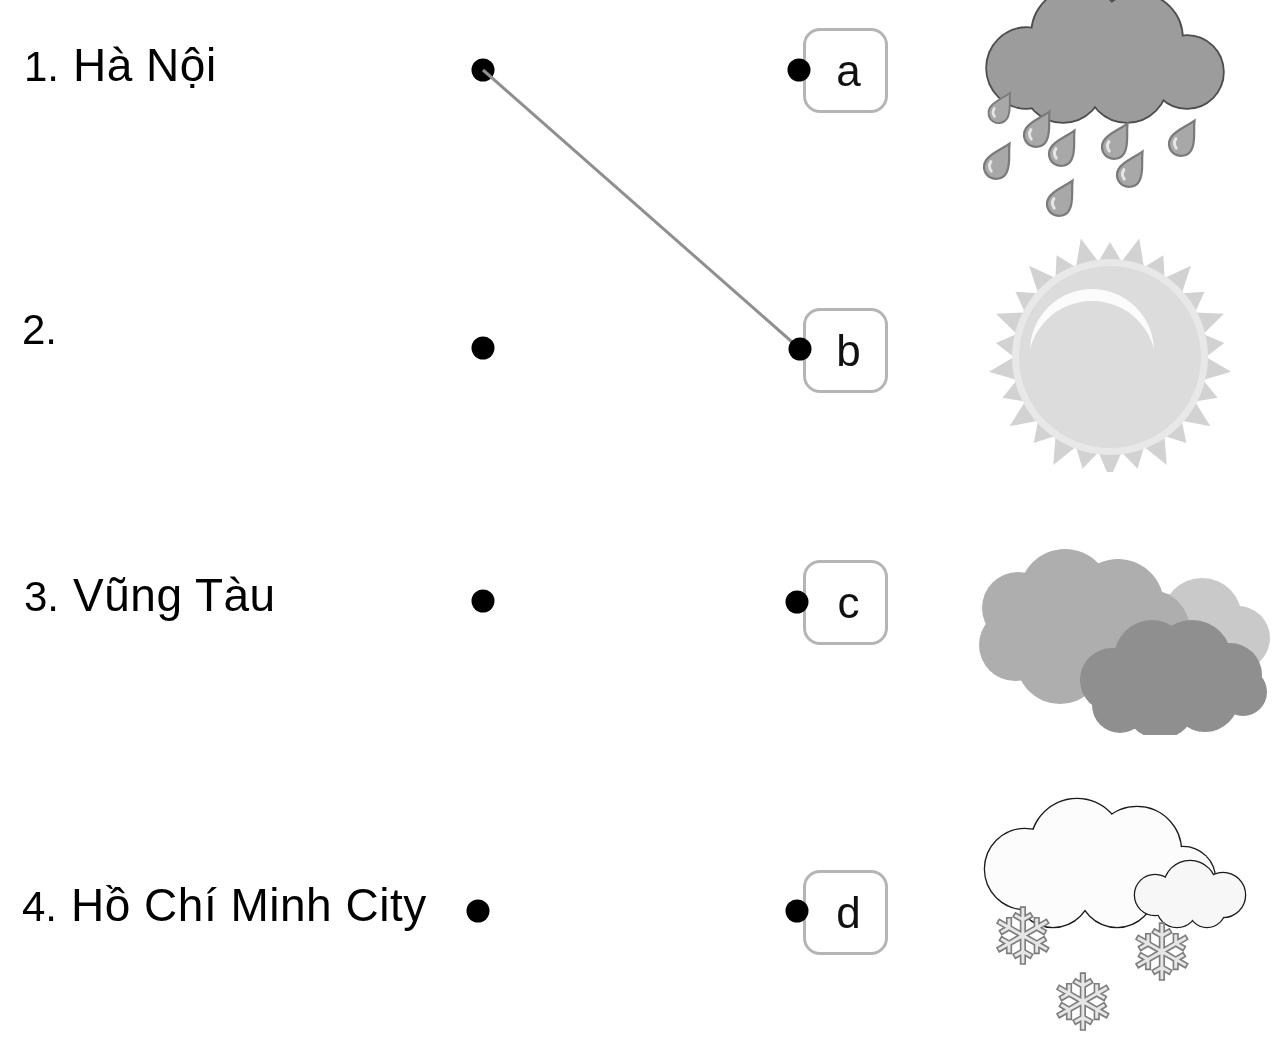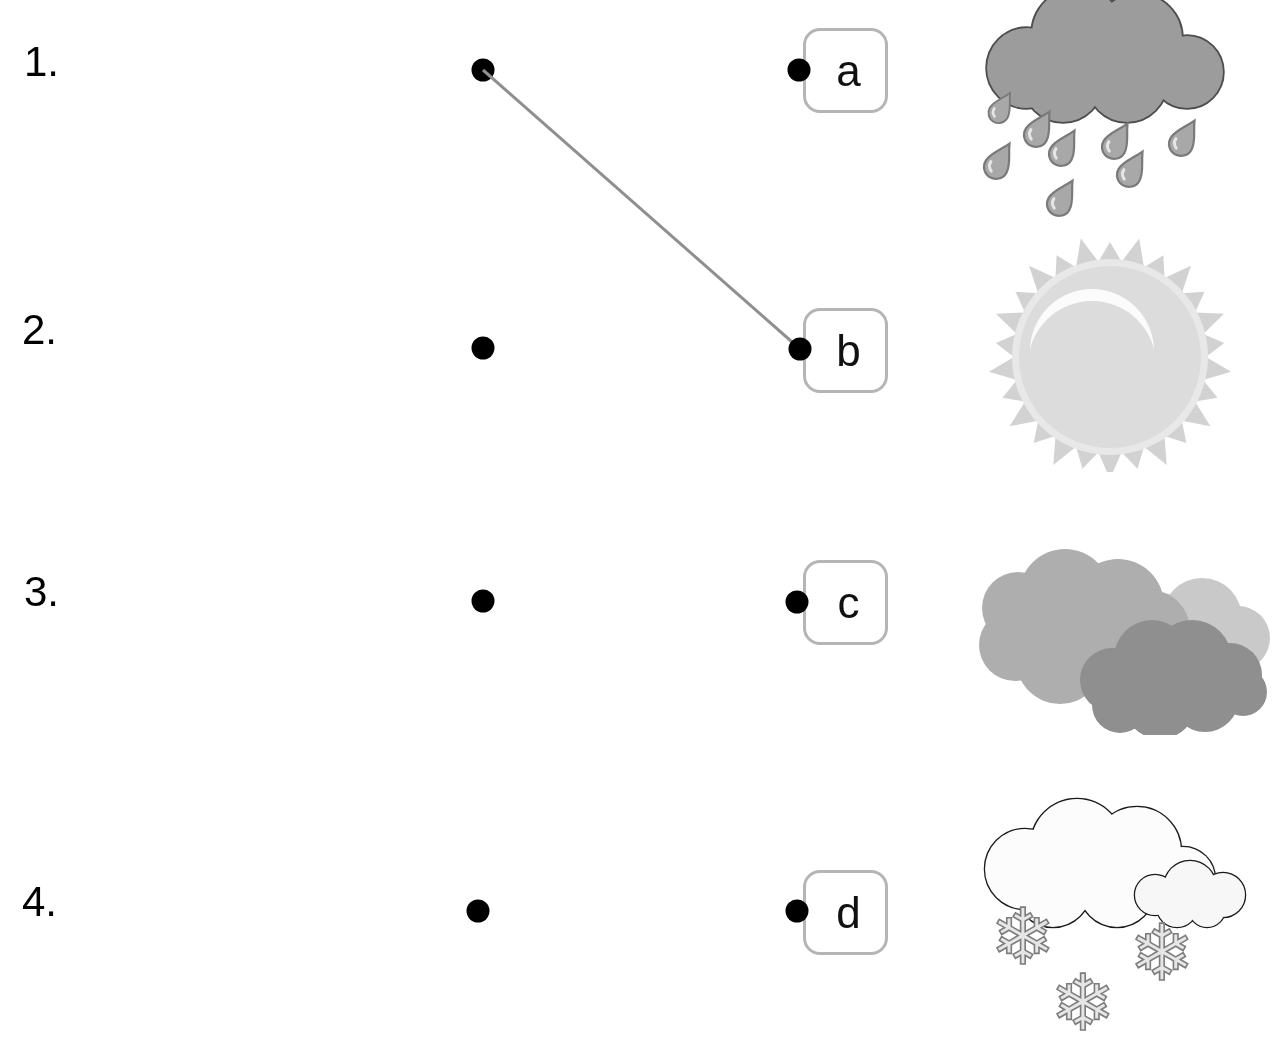--- a/index.html
+++ b/index.html
@@ -38,29 +38,32 @@
   .answer-letter { font-size: 44px; color: #111; padding-left: 6px; }
 
   .overlay-svg { position: absolute; left: 0; top: 0; }
   .icon-svg { position: absolute; }
 </style>
 </head>
 <body>
 
 <div class="item-label" style="left:24px; top:38px;">
   <span class="item-number">1.</span>
+  <span class="item-name">Hà Nội</span>
 </div>
 <div class="item-label" style="left:22px; top:306px;">
   <span class="item-number">2.</span>
 </div>
 <div class="item-label" style="left:24px; top:568px;">
   <span class="item-number">3.</span>
+  <span class="item-name">Vũng Tàu</span>
 </div>
 <div class="item-label" style="left:22px; top:878px;">
   <span class="item-number">4.</span>
+  <span class="item-name">Hồ Chí Minh City</span>
 </div>
 
 <div class="dot" style="left:483px; top:70px;"></div>
 <div class="dot" style="left:483px; top:348px;"></div>
 <div class="dot" style="left:483px; top:601px;"></div>
 <div class="dot" style="left:478px; top:911px;"></div>
 
 <svg class="overlay-svg" width="1280" height="1052" viewBox="0 0 1280 1052">
   <line x1="483" y1="70" x2="800" y2="349" stroke="#8f8f8f" stroke-width="3"></line>
 </svg>

